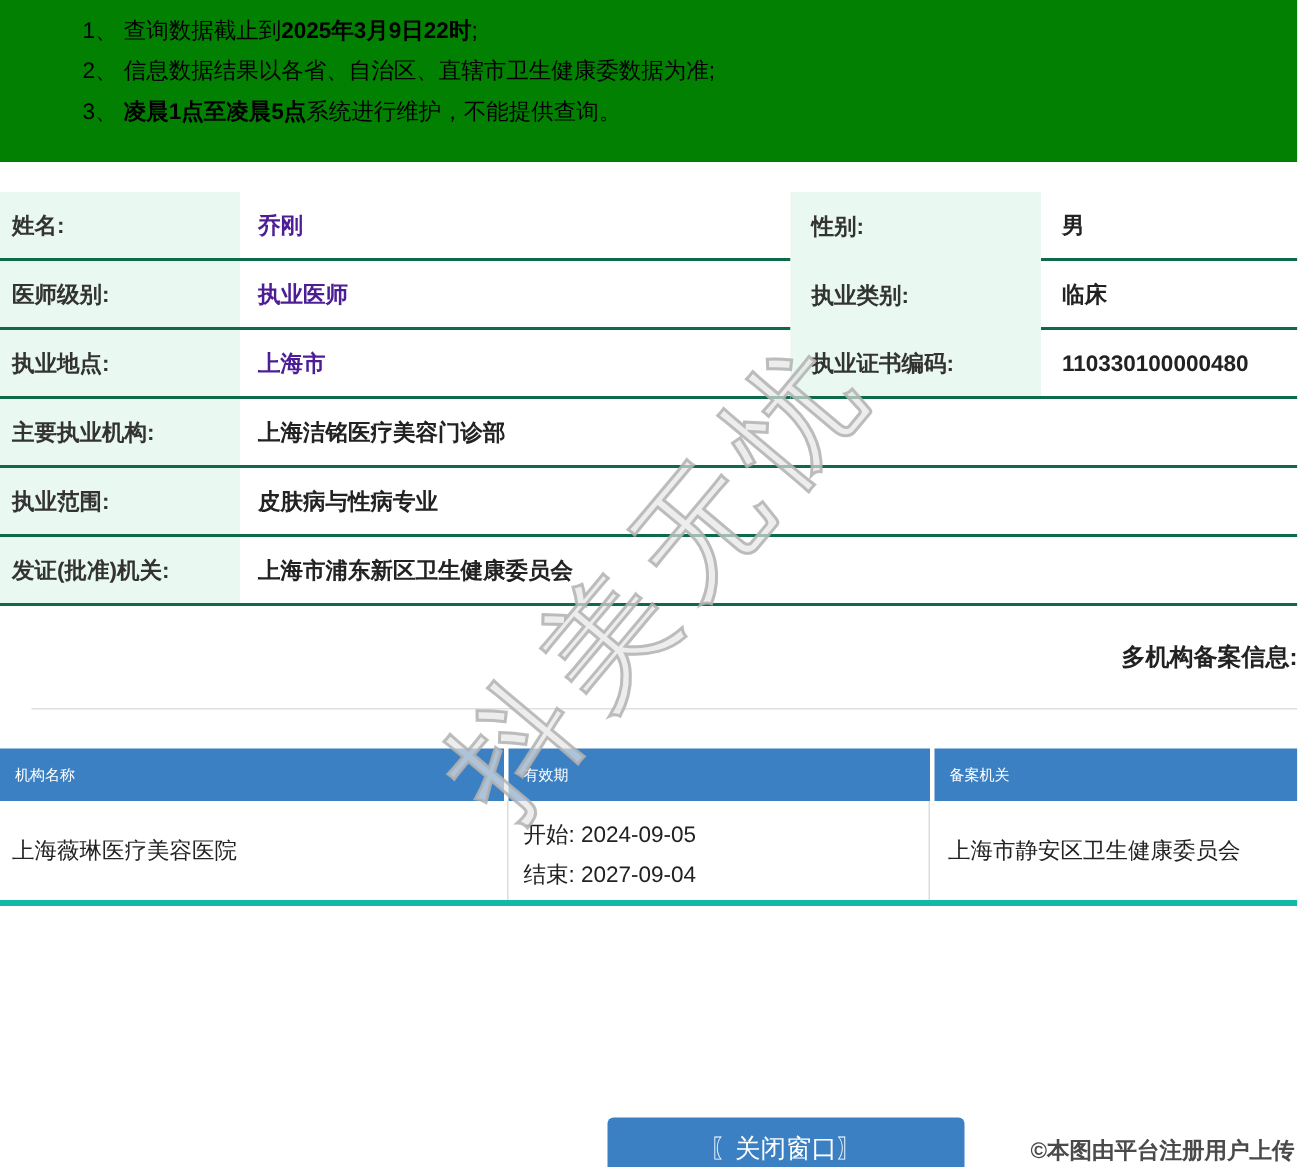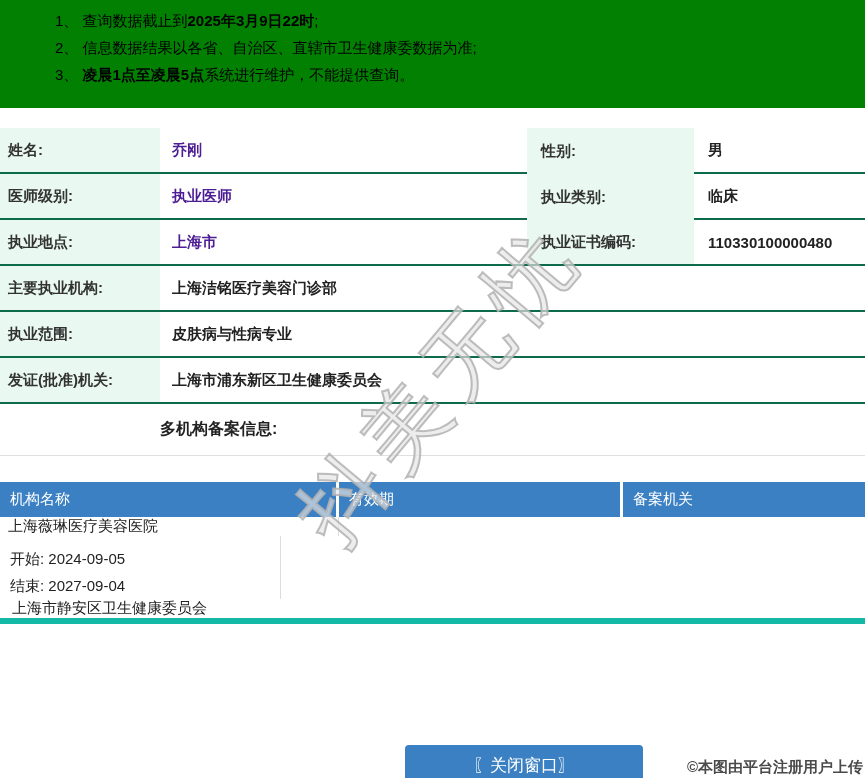--- a/index.html
+++ b/index.html
@@ -24,37 +24,38 @@
   .bb   { border-bottom:2px solid #0d6b4b; }
   .lab  { background:#e9f8f0; padding-left:8px; color:#333; }
   .l1   { width:160px; }
   .v1   { width:367px; padding-left:12px; color:#4c1d95; }
   .l2   { width:167px; padding-left:14px; }
   .v2   { flex:1; padding-left:14px; color:#222; }
   .vwide{ flex:1; padding-left:12px; color:#222; }
 
   
   .section-row {
-    height:52px; border-bottom:1px solid #e0e0e0;
-    display:flex; align-items:center; justify-content:flex-start;
+    height:69px; border-bottom:1px solid #e0e0e0;
+    display:flex; align-items:center; justify-content:flex-end;
     padding-left:160px;
+    margin-left:21px;
   }
   .section-title { font-size:16px; font-weight:bold; color:#222; }
 
   
   .filing { margin-top:26px; }
   .ft-head { display:flex; height:35px; }
   .ft-hcell {
-    background:#3b80c3; color:#fff; font-size:15px;
+    background:#3b80c3; color:#fff; font-size:10px;
     display:flex; align-items:center; padding-left:10px;
   }
   .ft-hcell.c1 { width:336px; margin-right:3px; }
   .ft-hcell.c2 { width:281px; margin-right:3px; }
   .ft-hcell.c3 { flex:1; }
-  .ft-row { display:flex; min-height:70px; border-bottom:6px solid #14b8a6;flex-direction:column; }
+  .ft-row { display:flex; min-height:70px; border-bottom:4px solid #14b8a6; }
   .ft-cell { font-size:15px; color:#222; }
   .ft-cell.c1 { width:339px; border-right:1px solid #dcdcdc;
                 display:flex; align-items:center; padding-left:8px; }
   .ft-cell.c2 { width:281px; border-right:1px solid #dcdcdc;
                 padding:9px 0 0 10px; line-height:27px; }
   .ft-cell.c3 { flex:1; display:flex; align-items:center; padding-left:12px; }
 
   
   .close-btn {
     position:absolute; left:405px; top:745px; width:238px; height:40px;

